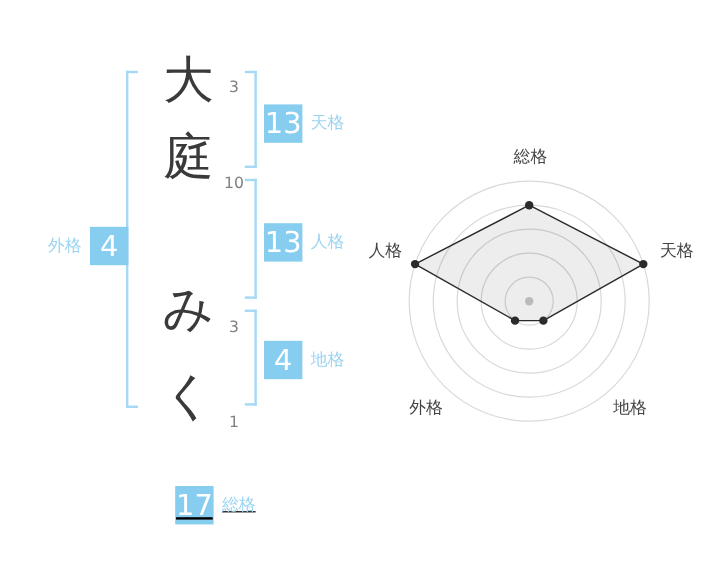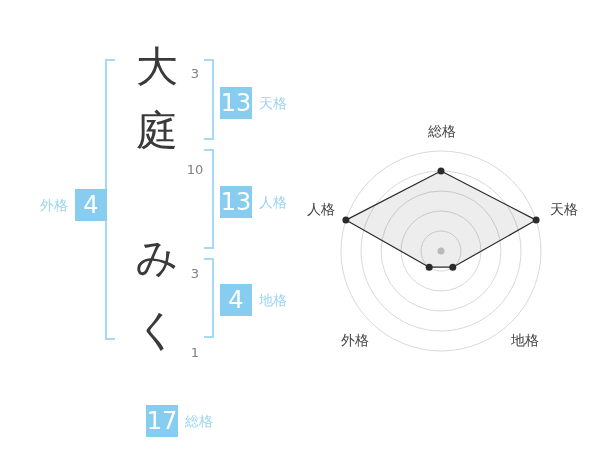--- a/index.html
+++ b/index.html
@@ -11,21 +11,21 @@
   .kanji {
     position:absolute; left:132px; width:50px; text-align:center;
     font-size:42px; line-height:1; color:var(--char,#3a3a3a);
   }
   .k0{top:46px} .k1{top:110px} .k2{top:237px} .k3{top:309px}
   
   .stroke-num {
     position:absolute; left:186px; width:18px; text-align:center;
     font-size:13px; line-height:1; color:var(--strokes,#808080);
   }
-  .s0{top:67px} .s1{top:163px} .s2{top:267px} .s3{top:346px}
+  .s0{top:67px} .s1{top:147px} .s2{top:267px} .s3{top:346px}
   
   .bracket { position:absolute; box-sizing:border-box; }
   .bracket.left {
     left:105px; top:59px; width:10px; height:281px;
     border-left:2px solid var(--bracket,#a5d9f5);
     border-top:2px solid var(--bracket,#a5d9f5);
     border-bottom:2px solid var(--bracket,#a5d9f5);
   }
   .bracket.right {
     left:204px; width:10px;
@@ -35,21 +35,21 @@
   }
   .br-ten{ top:59px;  height:81px;  }
   .br-jin{ top:149px; height:100px; }
   .br-chi{ top:258px; height:80px;  }
   
   .badge-row { position:absolute; display:flex; align-items:center; gap:7px; }
   .row-ten{ left:220px; top:87px;  }
   .row-jin{ left:220px; top:186px; }
   .row-chi{ left:220px; top:284px; }
   .row-gai{ left:40px;  top:189px; }
-  .row-sou{ left:146px; top:405px; }
+  .row-sou{ left:146px; top:405px;text-decoration:underline; }
   .badge {
     width:32px; height:32px; flex:0 0 32px;
     background:var(--accent,#87cdf0); color:#ffffff;
     font-size:24px; line-height:1;
     display:flex; align-items:center; justify-content:center;
   }
   .badge-label { color:var(--label-blue,#9bd4f2); font-size:14px; line-height:1; }
   
   .radar { position:absolute; left:300px; top:105px; width:290px; height:280px; }
 </style>

